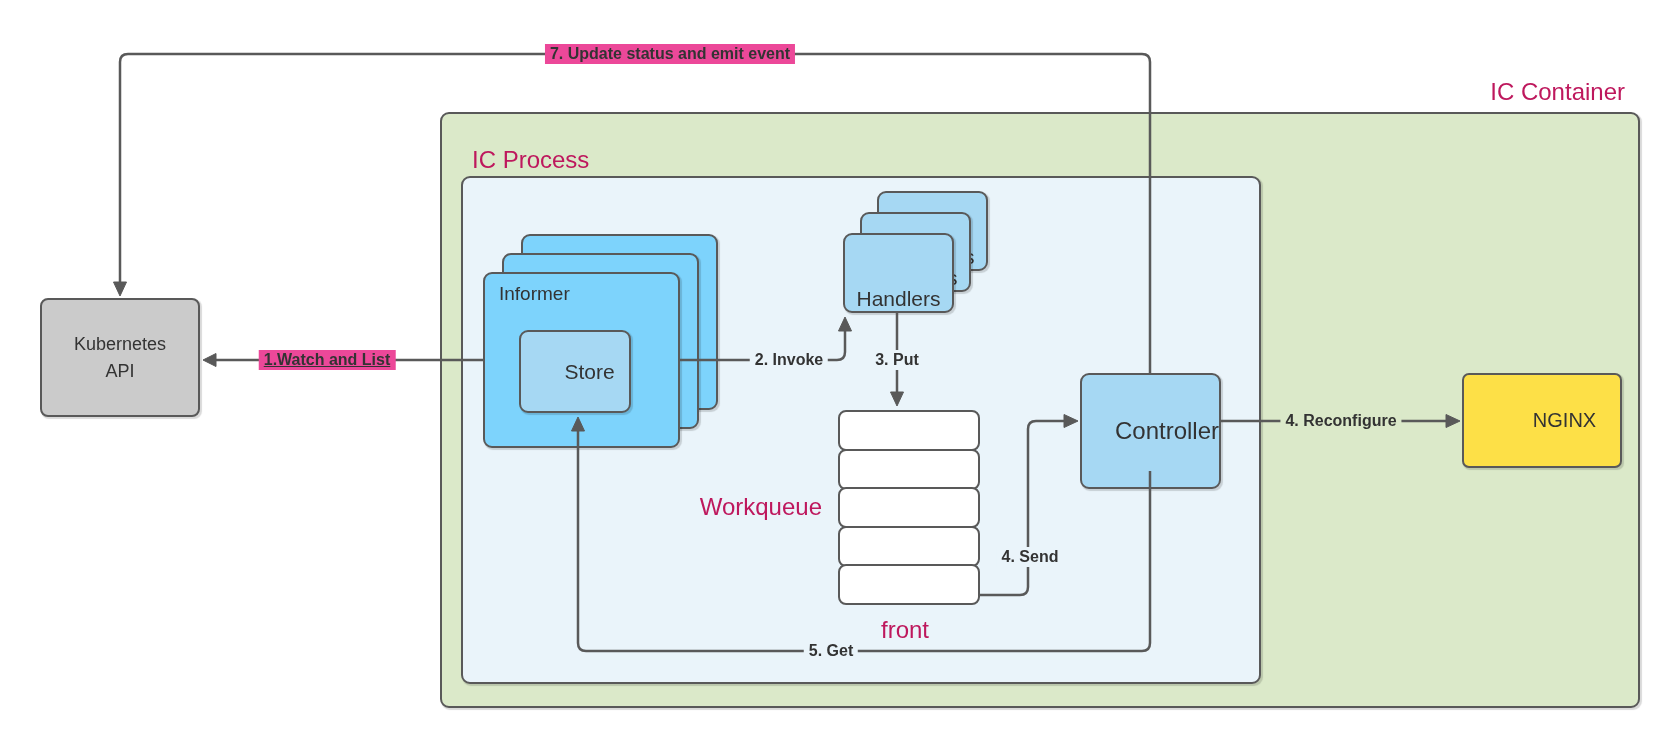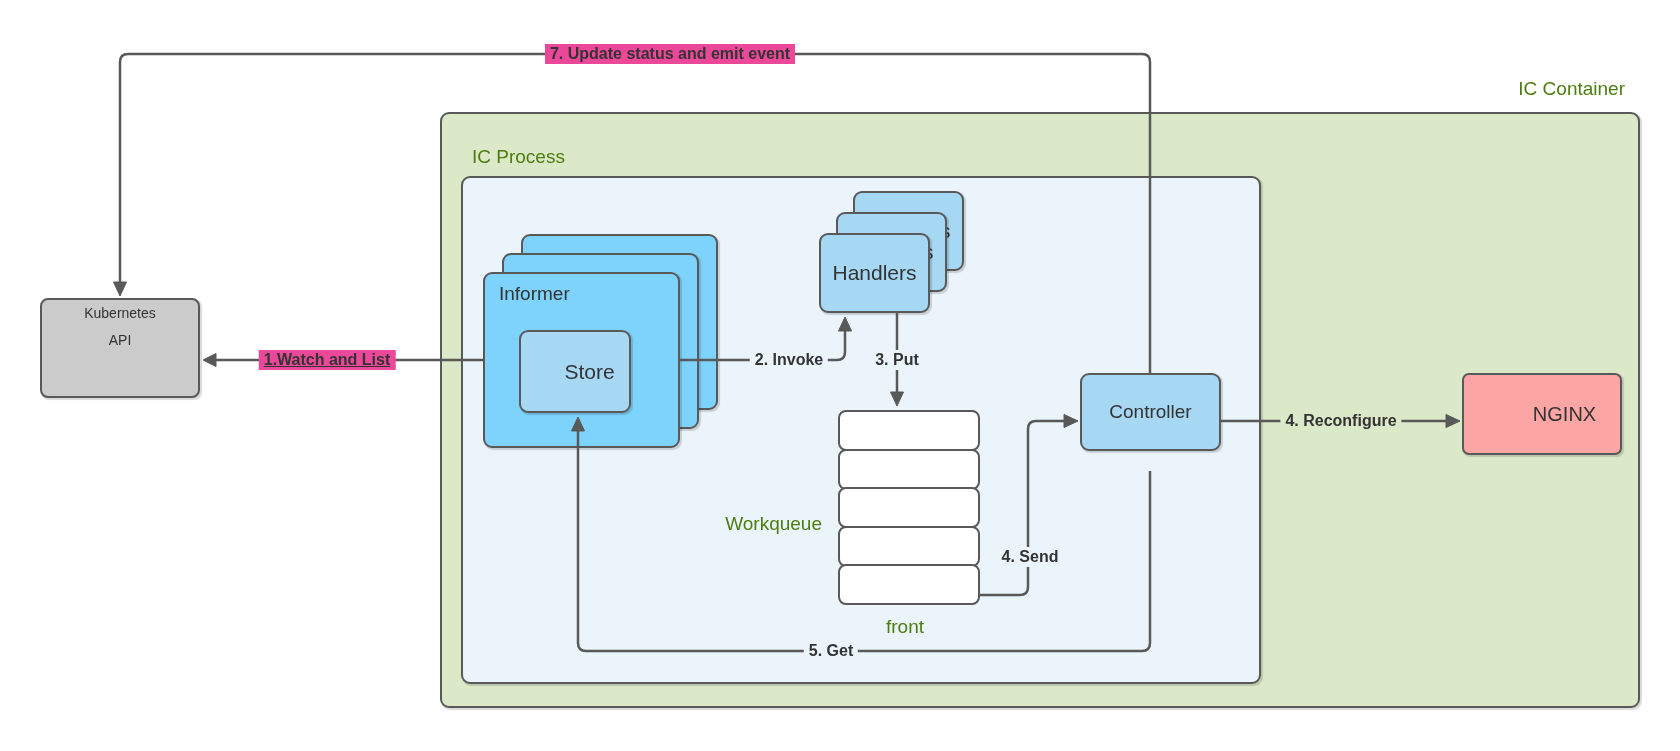--- a/index.html
+++ b/index.html
@@ -12,36 +12,36 @@
   .ic-container{left:440px;top:112px;width:1200px;height:596px;background:#dbe9c9;}
   .ic-process{left:461px;top:176px;width:800px;height:508px;background:#eaf4fa;}
   .informer-layer{width:197px;height:176px;background:#7dd3fc;}
   .inf-back{left:521px;top:234px;}
   .inf-mid{left:502px;top:253px;}
   .inf-front{left:483px;top:272px;}
   .informer-title{position:absolute;left:14px;top:9px;font-size:19px;color:#333;}
   .store{left:519px;top:330px;width:112px;height:83px;background:#a6d8f3;
          display:flex;align-items:center;justify-content:center;font-size:21px;padding-left:29px;}
   .handlers-layer{width:111px;height:80px;background:#a6d8f3;
-         display:flex;align-items:center;justify-content:center;font-size:21px;}
+         display:flex;align-items:flex-end;justify-content:center;font-size:21px;margin-left:24px;}
   .hnd-back{left:853px;top:191px;}
   .hnd-mid{left:836px;top:212px;}
   .hnd-front{left:819px;top:233px;}
-  .controller{left:1080px;top:373px;width:141px;height:78px;background:#a6d8f3;
-         display:flex;align-items:center;justify-content:center;font-size:19px;}
-  .k8s{left:40px;top:298px;width:160px;height:100px;background:#cbcbcb;
-         display:flex;flex-direction:column;align-items:center;
-         font-size:14px;line-height:27px;border-radius:8px;}
-  .nginx{left:1462px;top:373px;width:160px;height:82px;background:#fca5a5;
+  .controller{left:1080px;top:373px;width:141px;height:116px;background:#a6d8f3;
+         display:flex;align-items:center;justify-content:flex-end;font-size:24px;}
+  .k8s{left:40px;top:298px;width:160px;height:119px;background:#cbcbcb;
+         display:flex;flex-direction:column;align-items:center;justify-content:center;
+         font-size:18px;line-height:27px;border-radius:8px;}
+  .nginx{left:1462px;top:373px;width:160px;height:95px;background:#fde047;
          display:flex;align-items:center;justify-content:center;font-size:20px;border-radius:7px;padding-left:45px;}
   .wq{position:absolute;left:838px;top:410px;width:142px;}
   .wq-cell{box-sizing:border-box;width:142px;height:41px;background:#ffffff;
            border:2.5px solid #595959;border-radius:8px;margin-top:-2.5px;}
   .wq-cell:first-child{margin-top:0;}
-  .plain-label{position:absolute;font-size:19px;color:#4d7c0f;white-space:nowrap;}
+  .plain-label{position:absolute;font-size:24px;color:#be185d;white-space:nowrap;}
   .edge-label{position:absolute;transform:translate(-50%,-50%);font-size:16px;font-weight:bold;
               color:#333;white-space:nowrap;padding:1px 5px;z-index:6;}
   .bg-white{background:#ec4899;}
   .bg-process{background:#eaf4fa;}
   .bg-green{background:#dbe9c9;}
   svg.overlay{position:absolute;left:0;top:0;z-index:5;pointer-events:none;}
   svg.overlay path{fill:none;stroke:#595959;stroke-width:2.5;}
   svg.overlay polygon{fill:#595959;stroke:#595959;}
 </style>
 </head>
@@ -75,21 +75,21 @@
     <span>Handlers</span>
   </div>
 
   <div class="wq">
     <div class="wq-cell"></div>
     <div class="wq-cell"></div>
     <div class="wq-cell"></div>
     <div class="wq-cell"></div>
     <div class="wq-cell"></div>
   </div>
-  <div class="plain-label" style="left:660px;top:513px;width:162px;text-align:right;">Workqueue</div>
+  <div class="plain-label" style="left:660px;top:493px;width:162px;text-align:right;">Workqueue</div>
   <div class="plain-label" style="left:905px;top:616px;transform:translateX(-50%);">front</div>
 
   <div class="box controller">
     <span>Controller</span>
   </div>
 
   <div class="box k8s">
     <span>Kubernetes</span>
     <span>API</span>
   </div>

